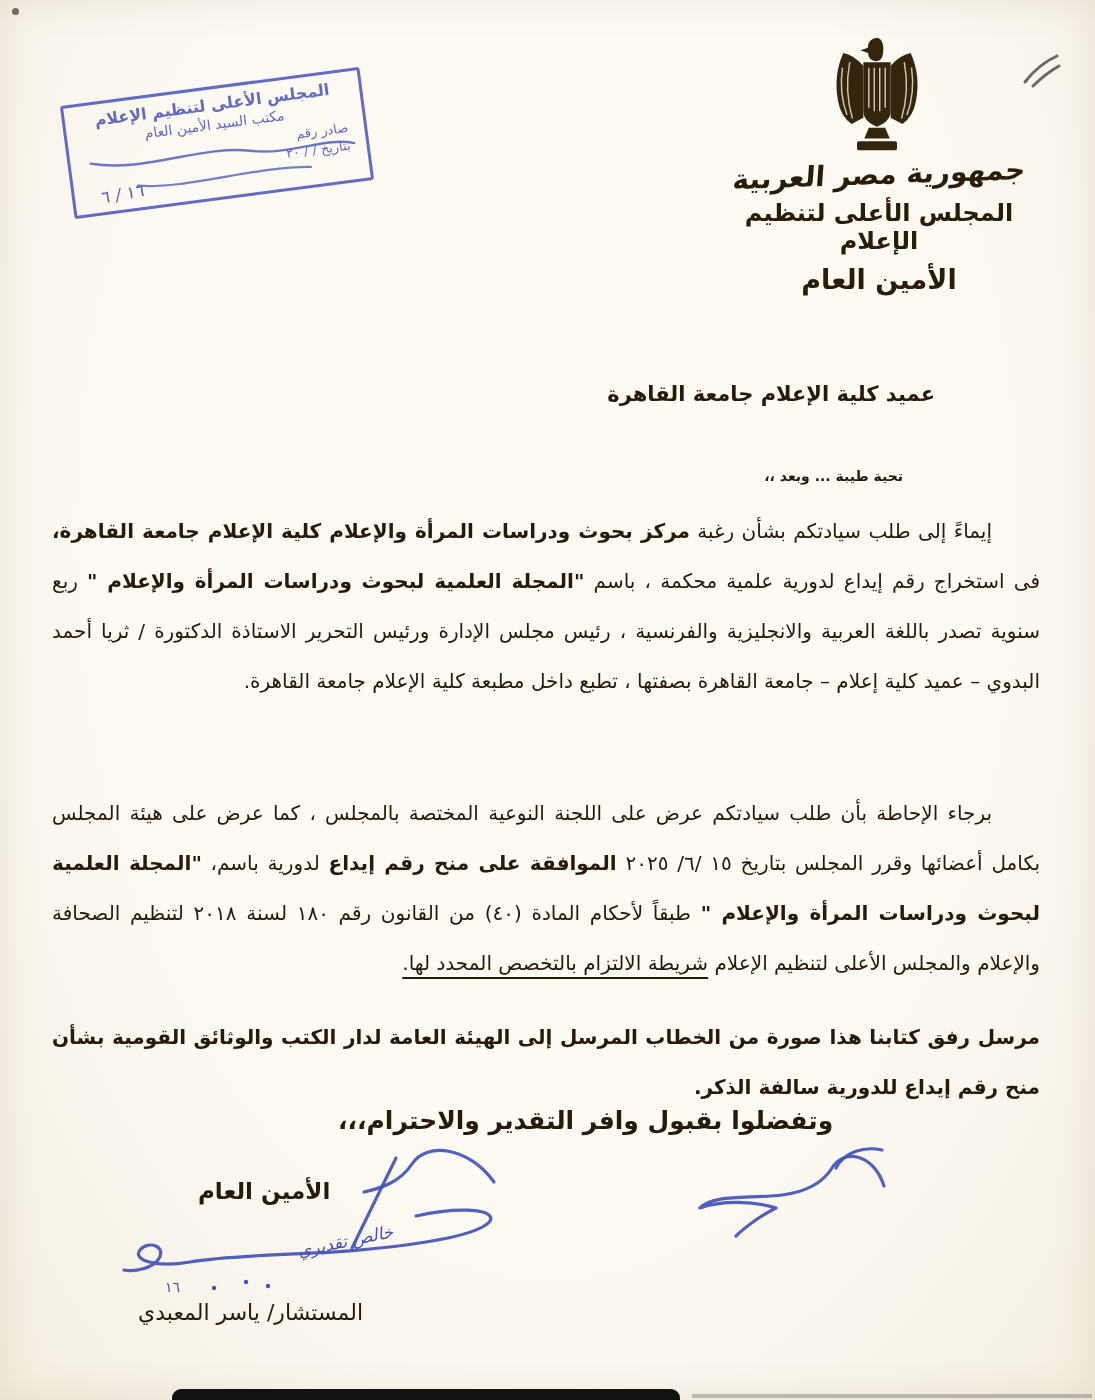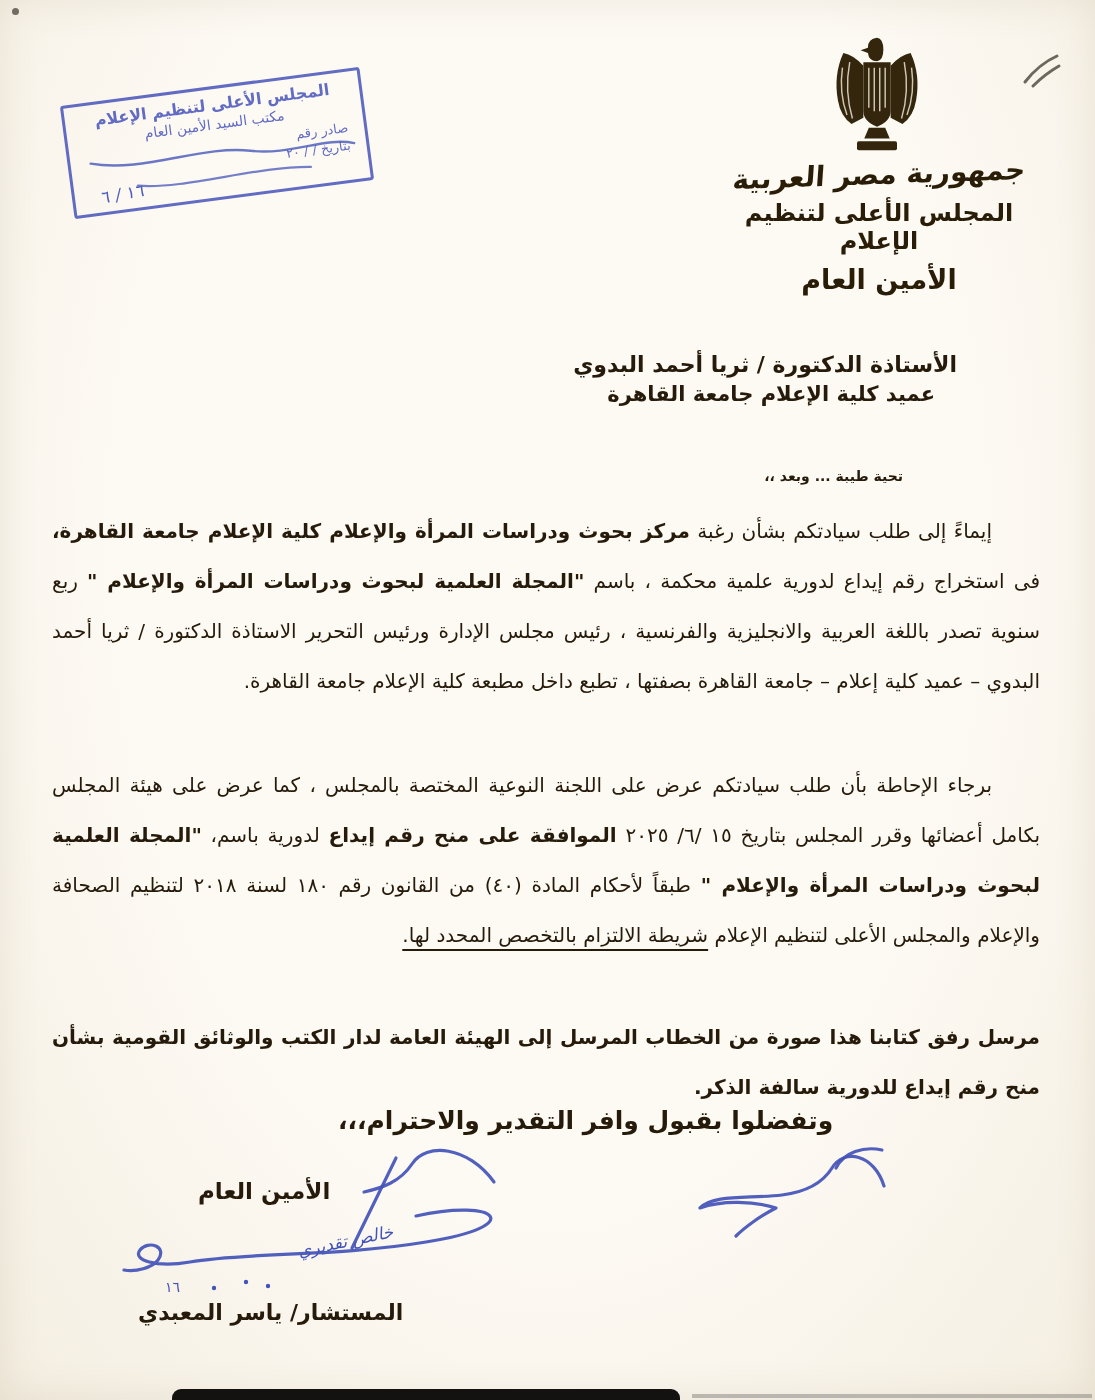--- a/index.html
+++ b/index.html
@@ -58,30 +58,30 @@
   .recipient-name  { position: absolute; right: 138px; top: 352px; font-size: 22px; font-weight: bold; }
   .recipient-title { position: absolute; right: 160px; top: 382px; font-size: 21px; font-weight: bold; }
   .greeting        { position: absolute; right: 192px; top: 468px; font-size: 14px; font-weight: bold; }
 
   .para {
     position: absolute; right: 55px; left: 52px;
     font-size: 20px; line-height: 50px;
     text-align: justify; margin: 0;
   }
   .p1 { top: 506px; text-indent: 48px; }
-  .p2 { top: 760px; text-indent: 48px; }
+  .p2 { top: 788px; text-indent: 48px; }
   .p3 { top: 1012px; font-weight: bold; }
   .b { font-weight: bold; }
   .u { text-decoration: underline; text-underline-offset: 7px; }
 
   .closing { position: absolute; left: 338px; top: 1106px; font-size: 25px; font-weight: bold; }
 
   
   .amin-title    { position: absolute; left: 198px; top: 1178px; font-size: 23px; font-weight: bold; z-index: 1; }
-  .signoff-name  { position: absolute; left: 138px; top: 1300px; font-size: 22px; font-weight: bold; }
+  .signoff-name  { position: absolute; left: 138px; top: 1300px; font-size: 22px; font-weight: normal; }
   .sig-right { position: absolute; left: 688px; top: 1134px; z-index: 2; }
   .sig-left  { position: absolute; left: 96px;  top: 1128px; z-index: 2; }
   .sig-stroke { fill: none; stroke: #4353b8; stroke-width: 3.2; stroke-linecap: round; stroke-linejoin: round; opacity: .92; }
   .hand { font-family: "DejaVu Sans", sans-serif; font-size: 17px; fill: #4353b8; font-style: italic; }
   .hand.sm { font-size: 14px; font-style: normal; }
 
   
   .artifact-dark { position: absolute; left: 172px; bottom: 0; width: 508px; height: 11px;
                    background: #141210; border-radius: 9px 9px 0 0; filter: blur(.6px); }
   .artifact-gray { position: absolute; left: 692px; bottom: 2px; width: 400px; height: 4px;
@@ -124,21 +124,20 @@
       </g>
     </svg>
   </div>
 
   <div class="letterhead">
     <div class="lh-republic">جمهورية مصر العربية</div>
     <div class="lh-council">المجلس الأعلى لتنظيم الإعلام</div>
     <div class="lh-office">الأمين العام</div>
   </div>
 
-  <div class="recipient-name">الأستاذة الدكتورة / ثريا أحمد البدوي</div>
   <div class="recipient-title">عميد كلية الإعلام جامعة القاهرة</div>
 
   <div class="greeting">تحية طيبة ... وبعد ،،</div>
 
   <p class="para p1"><span>إيماءً إلى طلب سيادتكم بشأن رغبة </span><span class="b">مركز بحوث ودراسات المرأة والإعلام كلية الإعلام جامعة القاهرة،</span><span> فى استخراج رقم إيداع لدورية علمية محكمة ، باسم </span><span class="b">"المجلة العلمية لبحوث ودراسات المرأة والإعلام "</span><span> ربع سنوية تصدر باللغة العربية والانجليزية والفرنسية ،  رئيس مجلس الإدارة ورئيس التحرير الاستاذة الدكتورة / ثريا أحمد البدوي –  عميد كلية إعلام – جامعة القاهرة بصفتها ، تطبع داخل مطبعة كلية الإعلام جامعة القاهرة.</span></p>
 
   <p class="para p2"><span>برجاء الإحاطة بأن طلب سيادتكم عرض على اللجنة النوعية المختصة بالمجلس ، كما عرض على هيئة المجلس بكامل أعضائها وقرر المجلس بتاريخ ١٥ /٦/ ٢٠٢٥ </span><span class="b">الموافقة على منح رقم إيداع</span><span> لدورية باسم، </span><span class="b">"المجلة العلمية لبحوث ودراسات المرأة والإعلام "</span><span> طبقاً لأحكام المادة (٤٠) من القانون رقم ١٨٠ لسنة ٢٠١٨ لتنظيم الصحافة والإعلام والمجلس الأعلى لتنظيم الإعلام </span><span class="u">شريطة الالتزام بالتخصص المحدد لها.</span></p>
 
   <p class="para p3">مرسل رفق كتابنا هذا صورة من الخطاب المرسل إلى الهيئة العامة لدار الكتب والوثائق القومية بشأن منح رقم إيداع للدورية سالفة الذكر.</p>
 

